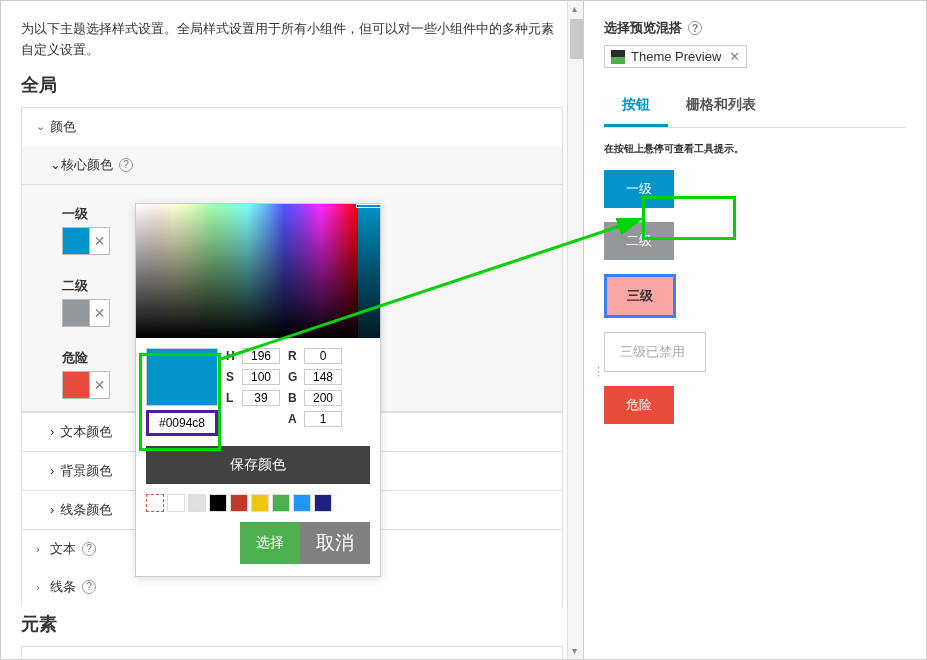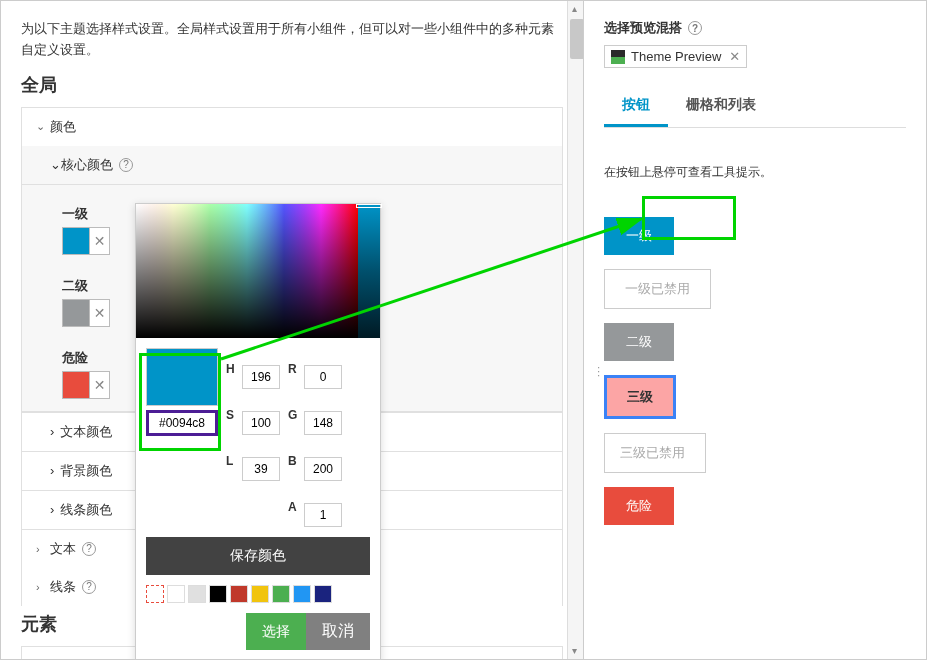--- a/index.html
+++ b/index.html
@@ -38,36 +38,36 @@
 .sv-area { flex: 1; position: relative; background: linear-gradient(to bottom, transparent 0%, #000 100%), linear-gradient(to right, #fff 0%, transparent 100%), linear-gradient(to right, red, yellow, lime, cyan, blue, magenta, red); background-blend-mode: normal; }
 .hue-bar { width: 22px; background: linear-gradient(to bottom, #0094c8 0%, #00506d 50%, #001a24 100%); position: relative; }
 .hue-slider { position: absolute; top: 0; left: -2px; right: -2px; height: 4px; border: 1px solid #fff; }
 .picker-fields { padding: 10px; display: flex; gap: 8px; }
 .preview-box { width: 72px; }
 .preview-sw { width: 72px; height: 58px; background: #0094c8; border: 1px solid #ccc; }
 .hex-in { width: 72px; height: 26px; margin-top: 4px; text-align: center; font-size: 12px; border: 3px solid #4c1d95; }
 .hsl-col, .rgb-col { display: flex; flex-direction: column; gap: 5px; }
 .fld { display: flex; align-items: center; gap: 4px; }
 .fld label { width: 12px; font-size: 12px; font-weight: bold; }
-.fld input { width: 38px; height: 24px; text-align: center; font-size: 12px; border: 1px solid #ccc; margin-top: 17px; }
+.fld input { width: 38px; height: 16px; text-align: center; font-size: 12px; border: 1px solid #ccc; }
 .save-btn { margin: 0 10px; background: #424242; color: #fff; border: none; padding: 10px; width: calc(100% - 20px); font-size: 14px; cursor: pointer; }
 .palette { display: flex; gap: 3px; padding: 10px; flex-wrap: wrap; }
 .pal-sw { width: 18px; height: 18px; border: 1px solid #ddd; }
 .picker-btns { display: flex; justify-content: flex-end; padding: 0 10px 12px; }
 .btn-select { background: #4caf50; color: #fff; border: none; padding: 8px 16px; font-size: 14px; cursor: pointer; }
-.btn-cancel { background: #808080; color: #fff; border: none; padding: 8px 16px; font-size: 16px; cursor: pointer; }
+.btn-cancel { background: #808080; color: #fff; border: none; padding: 8px 16px; font-size: 19px; cursor: pointer; }
 
 
 .right-head { font-size: 13px; font-weight: bold; margin-bottom: 8px; display: flex; align-items: center; }
 .theme-tag { display: inline-flex; align-items: center; border: 1px solid #ccc; padding: 3px 6px; font-size: 13px; margin-bottom: 10px; }
 .theme-sw { width: 14px; height: 14px; margin-right: 6px; background: linear-gradient(#2a2a2a 50%, #4caf50 50%); }
 .tabs { display: flex; border-bottom: 1px solid #ddd; margin-top: 8px; }
 .tab { padding: 10px 18px; font-size: 14px; font-weight: bold; cursor: pointer; color: #555; }
 .tab.active { color: #0094c8; border-bottom: 3px solid #0094c8; }
-.preview-note { margin: 36px 0; font-size: 12px; font-weight: normal; }
+.preview-note { margin: 14px 0; font-size: 10px; font-weight: bold; }
 .btn-col { display: flex; flex-direction: column; gap: 14px; align-items: flex-start; }
 .pbtn { padding: 10px 20px; font-size: 13px; border: none; cursor: pointer; min-width: 70px; }
 .pbtn.primary { background: #0094c8; color: #fff; }
 .pbtn.primary-dis { background: #fff; border: 1px solid #ccc; color: #aaa; }
 .pbtn.secondary { background: #95989a; color: #fff; }
 .pbtn.secondary-dis { background: #fff; border: 1px solid #ccc; color: #aaa; }
 .pbtn.tertiary { background: #fca5a5; border: 3px solid #3b82f6; color: #333; font-weight: bold; }
 .pbtn.tertiary-dis { background: #fff; border: 1px solid #ccc; color: #aaa; padding-left: 15px; }
 .pbtn.danger { background: #e84c3d; color: #fff; }
 .pbtn.danger-dis { background: #fff; border: 1px solid #ccc; color: #aaa; }
@@ -167,21 +167,20 @@
       <span>Theme Preview</span>
       <span style="margin-left:8px;color:#888;">✕</span>
     </div>
     <div class="tabs">
       <div class="tab active">按钮</div>
       <div class="tab">栅格和列表</div>
     </div>
     <p class="preview-note">在按钮上悬停可查看工具提示。</p>
     <div class="btn-col">
       <button class="pbtn primary">一级</button>
-      <button class="pbtn primary-dis">一级已禁用</button>
       <button class="pbtn secondary">二级</button>
       <button class="pbtn tertiary">三级</button>
       <button class="pbtn tertiary-dis">三级已禁用</button>
       <button class="pbtn danger">危险</button>
 
     </div>
   </div>
 </div>
 
 <div class="picker">

